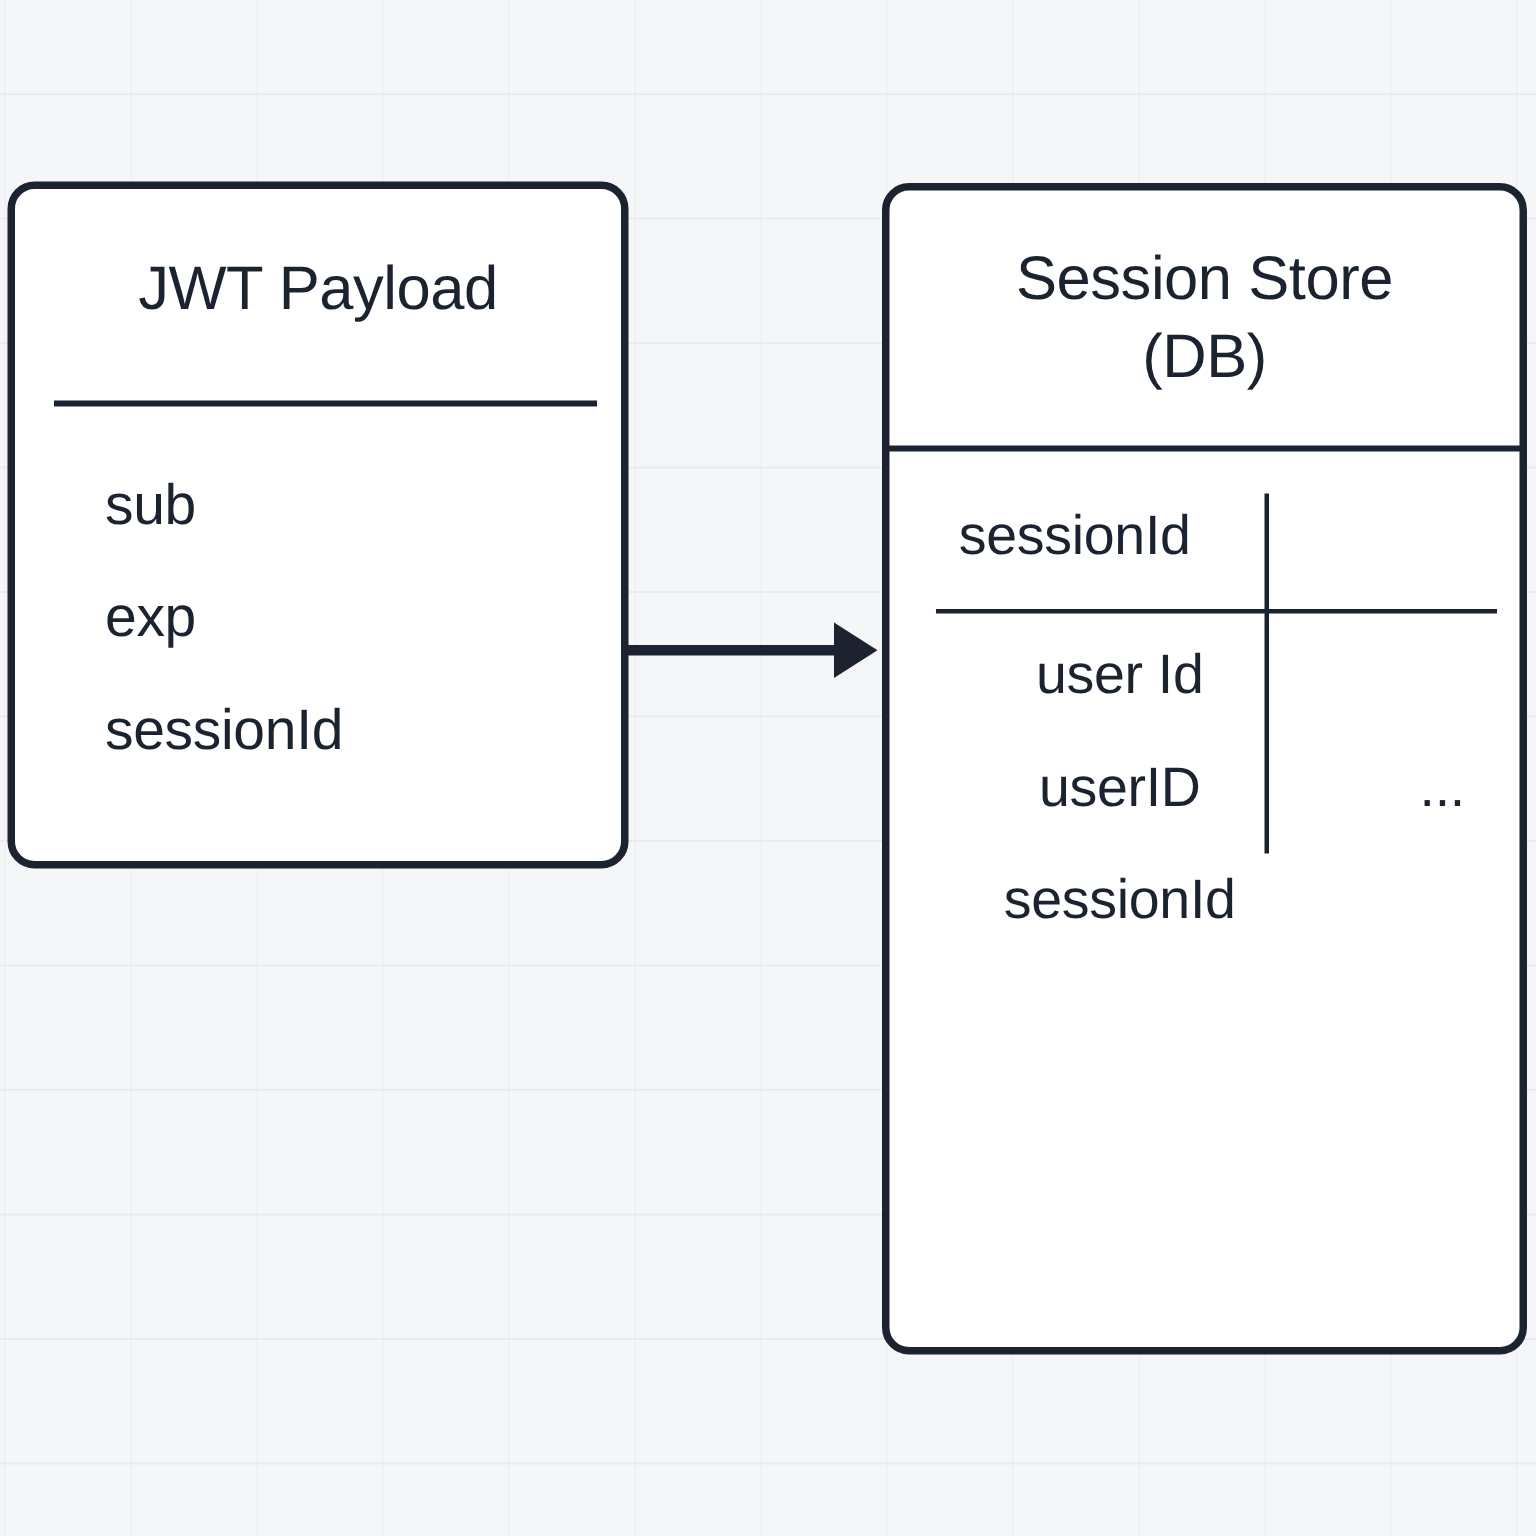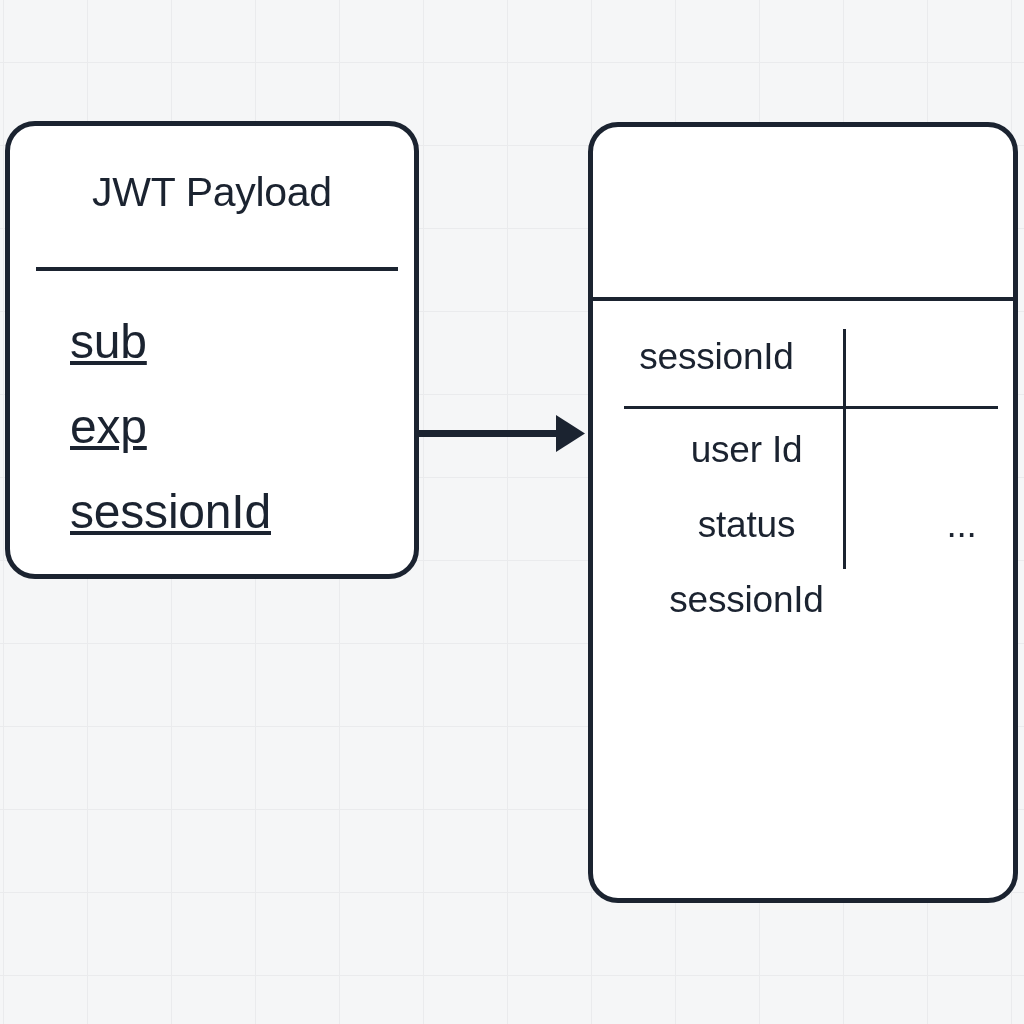--- a/index.html
+++ b/index.html
@@ -23,21 +23,21 @@
     font-family: "Liberation Sans", sans-serif;
     color: #1b2330;
     -webkit-font-smoothing: antialiased;
   }
 
   
   .node {
     position: absolute;
     background: #ffffff;
     border: 5px solid #1b2330;
-    border-radius: 30px;
+    border-radius: 18px;
     box-sizing: border-box;
     padding-left: 16px;
   }
 
   
   #jwt-node {
     left: 5px;
     top: 121px;
     width: 414px;
     height: 458px;
@@ -65,26 +65,25 @@
   }
 
   #jwt-fields {
     position: absolute;
     left: 60px;
     top: 192px;
     right: 10px;
   }
 
   #jwt-fields .field {
-    font-size: 48px;
+    font-size: 38px;
     line-height: 1.0;
     letter-spacing: -0.2px;
     margin-bottom: 37px;
     white-space: nowrap;
-    text-decoration: underline;
   }
 
   
   #flow-arrow {
     position: absolute;
     left: 414px;
     top: 410px;
     width: 176px;
     height: 48px;
   }
@@ -183,40 +182,44 @@
     </div>
   </div>
 
   <svg id="flow-arrow" viewBox="0 0 176 48">
     <line x1="0" y1="23.5" x2="147" y2="23.5" stroke="#1b2330" stroke-width="7"></line>
     <polygon points="142,5 171,23.5 142,42" fill="#1b2330"></polygon>
   </svg>
 
   <div class="node" id="session-node">
 
+    <div id="session-title">
+      <div>Session Store</div>
+      <div>(DB)</div>
+    </div>
 
     <div id="session-header-rule"></div>
 
     <div id="session-table">
 
       <div id="stable-col-rule"></div>
       <div id="stable-head-rule"></div>
 
       <div class="stable-row" id="stable-head">
         <div class="stable-cell col-left">sessionId</div>
       </div>
 
       <div class="stable-body">
 
         <div class="stable-row">
           <div class="stable-cell col-left">user Id</div>
         </div>
 
         <div class="stable-row">
-          <div class="stable-cell col-left">status</div>
+          <div class="stable-cell col-left">userID</div>
           <div class="stable-cell col-right">...</div>
         </div>
 
         <div class="stable-row">
           <div class="stable-cell col-left">sessionId</div>
         </div>
 
       </div>
     </div>
   </div>

